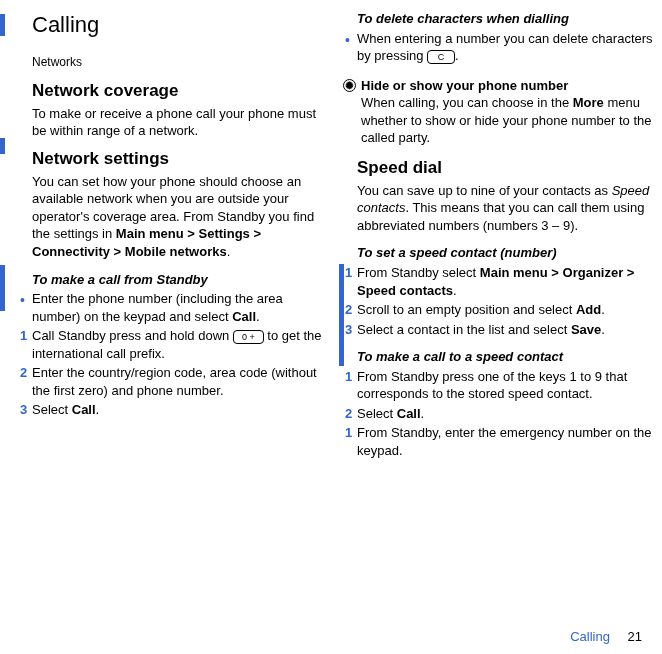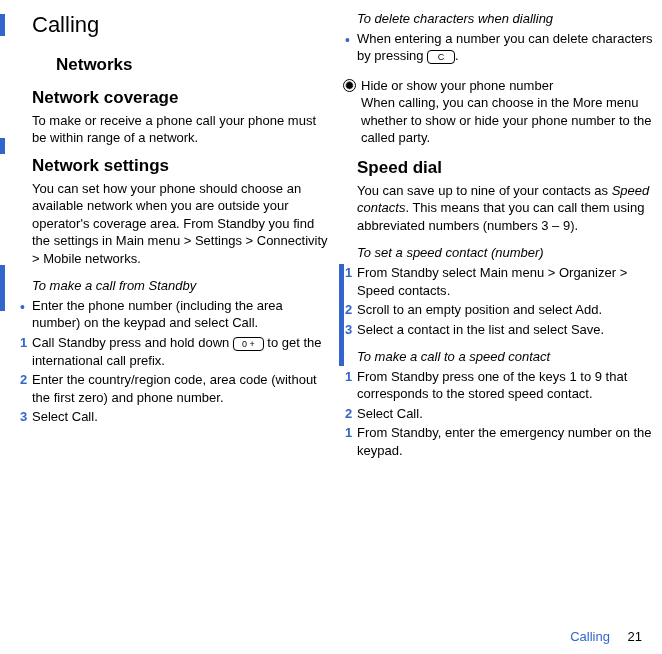--- a/index.html
+++ b/index.html
@@ -33,44 +33,43 @@
       padding-left: 12px;
     }
     h1 {
       font-size: 22px;
       font-weight: normal;
       margin-bottom: 14px;
       margin-left: -12px;
       padding-left: 12px;
     }
     h2 {
-      font-size: 17px;
-      font-weight: bold;
+      font-size: 12px;
+      font-weight: normal;
       margin-bottom: 10px;
       margin-top: 4px;
-      margin-left: 24px;
     }
     .subhead {
       font-weight: bold;
       font-size: 17px;
       margin-bottom: 2px;
       margin-top: 6px;
     }
     .subhead-italic {
-      font-weight: normal;
+      font-weight: bold;
       font-style: italic;
       font-size: 13px;
       margin-bottom: 2px;
       margin-top: 10px;
     }
     p {
       margin-bottom: 8px;
     }
     .bold {
-      font-weight: normal;
+      font-weight: bold;
       text-align: center;
     }
     .step {
       position: relative;
       padding-left: 0;
       margin-bottom: 2px;
     }
     .step-num {
       position: absolute;
       left: -12px;

